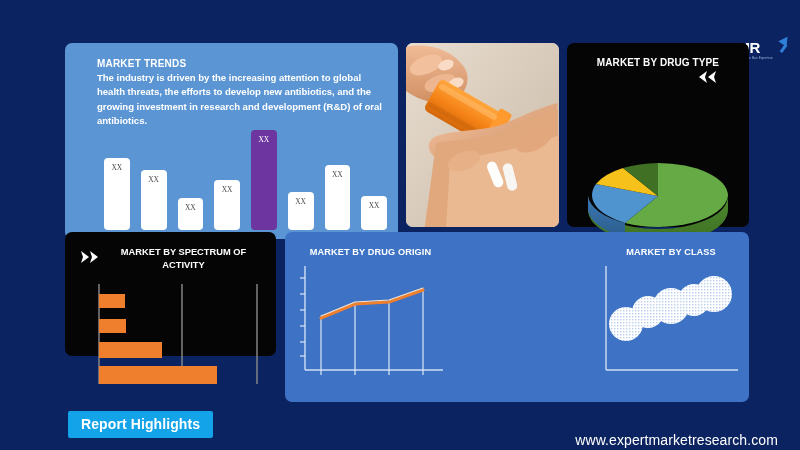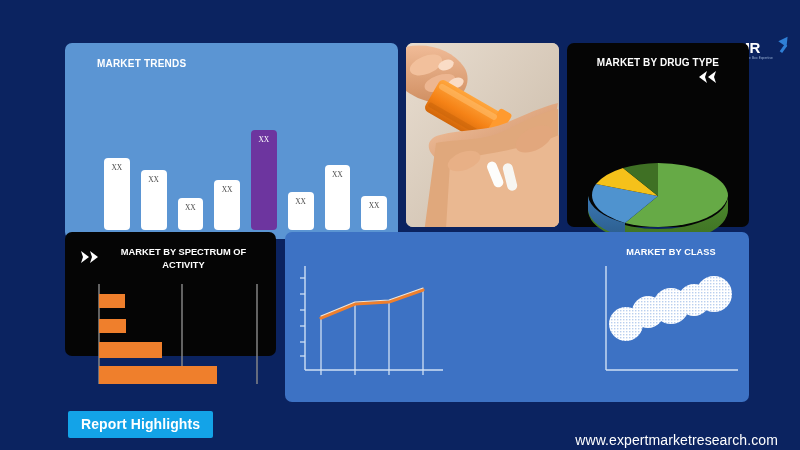--- a/index.html
+++ b/index.html
@@ -150,20 +150,21 @@
 <div class="logo">
   <div class="logo-ring"></div>
   <div class="logo-arrow"></div>
   <div class="logo-arrow-stem"></div>
   <div class="logo-text">EMR</div>
   <div class="logo-tag">Leader in the Box Expertise</div>
 </div>
 
 <div class="panel panel-trends">
   <div class="trends-title">MARKET TRENDS</div>
+  <div class="trends-body">The industry is driven by the increasing attention to global health threats, the efforts to develop new antibiotics, and the growing investment in research and development (R&amp;D) of oral antibiotics.</div>
   <div class="trend-bars">
     <div class="trend-bar" style="height:72%">
         <span>XX</span>
       </div>
     <div class="trend-bar" style="height:60%">
         <span>XX</span>
       </div>
     <div class="trend-bar" style="height:32%">
         <span>XX</span>
       </div>
@@ -278,20 +279,21 @@
     <rect x="22" y="10" width="26" height="14" fill="#ef7f2c"></rect>
     <rect x="22" y="35" width="27" height="14" fill="#ef7f2c"></rect>
     <rect x="22" y="58" width="63" height="16" fill="#ef7f2c"></rect>
     <rect x="22" y="82" width="118" height="18" fill="#ef7f2c"></rect>
   </svg>
 </div>
 
 <div class="panel panel-mini">
 
   <div class="mini m1">
+    <div class="mini-title">MARKET BY DRUG ORIGIN</div>
     <svg class="mini-svg" viewBox="0 0 155 118" width="155" height="118">
       <line x1="12" y1="4" x2="12" y2="108" stroke="#cfe0f5" stroke-width="1.4"></line>
       <line x1="12" y1="108" x2="150" y2="108" stroke="#cfe0f5" stroke-width="1.4"></line>
       <g stroke="#cfe0f5" stroke-width="1.3">
         <line x1="7" y1="16" x2="12" y2="16"></line>
           <line x1="7" y1="32" x2="12" y2="32"></line>
         <line x1="7" y1="48" x2="12" y2="48"></line>
           <line x1="7" y1="64" x2="12" y2="64"></line>
         <line x1="7" y1="80" x2="12" y2="80"></line>
           <line x1="7" y1="94" x2="12" y2="94"></line>

